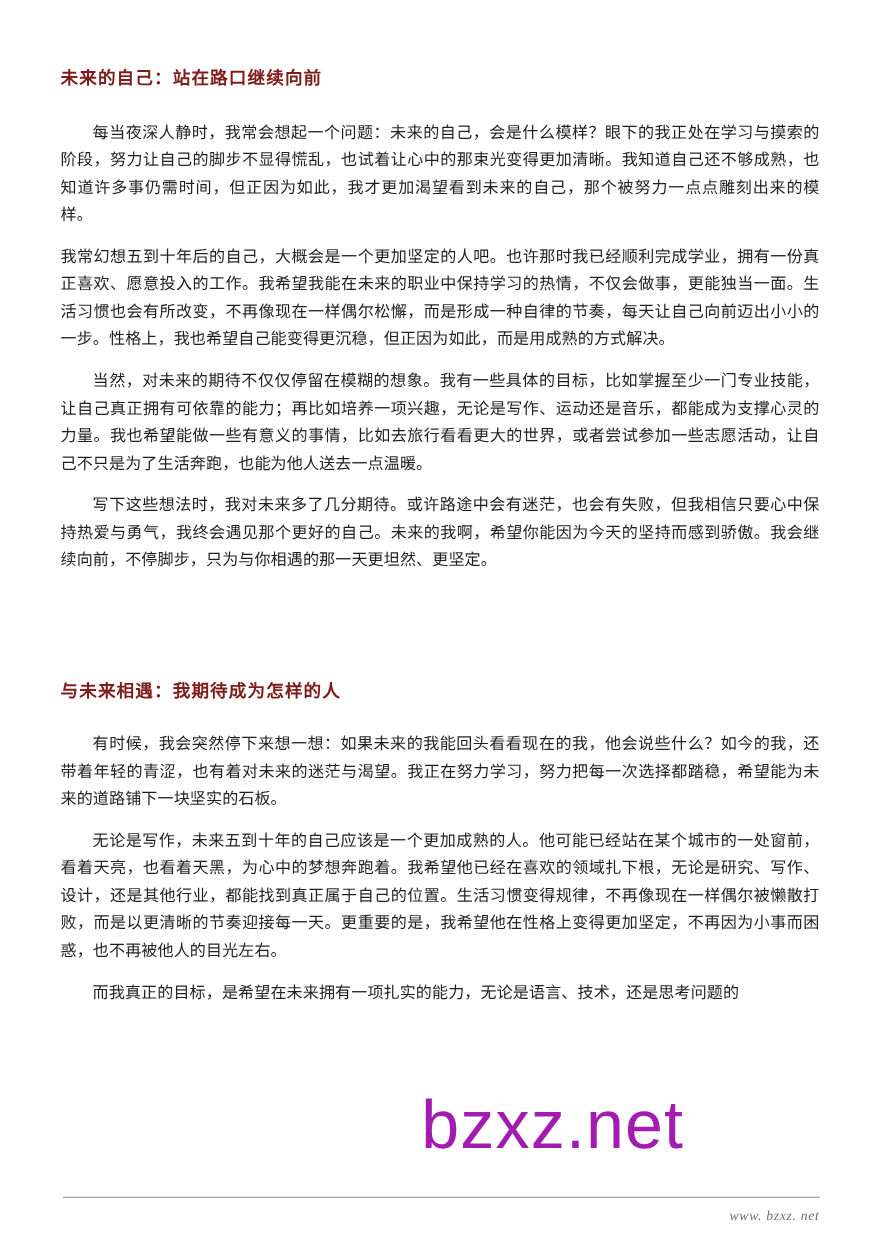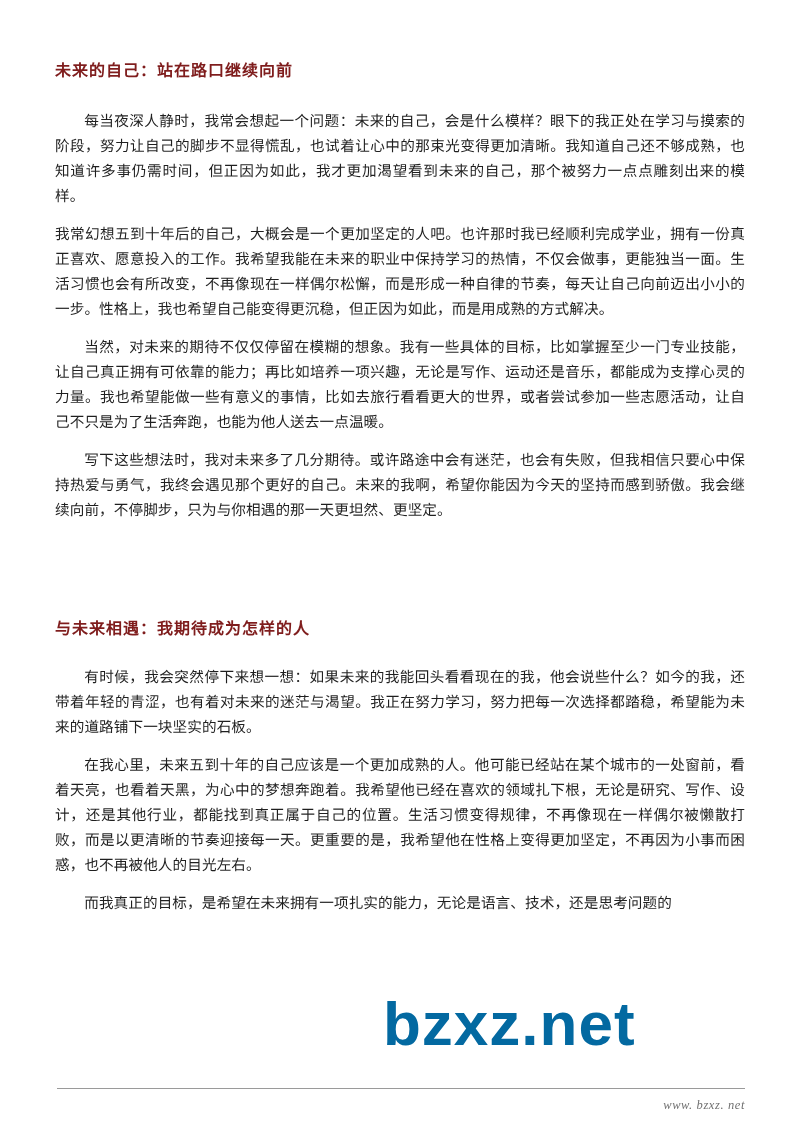--- a/index.html
+++ b/index.html
@@ -23,23 +23,23 @@
     box-sizing: border-box;
   }
 
   
   .watermark {
     position: absolute;
     left: 383px;
     top: 988px;
     font-family: "Liberation Sans", "DejaVu Sans", sans-serif;
     font-size: 62px;
-    font-weight: 700;
+    font-weight: 400;
     letter-spacing: 1px;
-    color: #0369a1;
+    color: #a21caf;
     white-space: nowrap;
     pointer-events: none;
     user-select: none;
     z-index: 0;
   }
 
   .content {
     position: relative;
     z-index: 1;
     padding: 0 55px;
@@ -132,21 +132,21 @@
       <p class="para indent">当然，对未来的期待不仅仅停留在模糊的想象。我有一些具体的目标，比如掌握至少一门专业技能，让自己真正拥有可依靠的能力；再比如培养一项兴趣，无论是写作、运动还是音乐，都能成为支撑心灵的力量。我也希望能做一些有意义的事情，比如去旅行看看更大的世界，或者尝试参加一些志愿活动，让自己不只是为了生活奔跑，也能为他人送去一点温暖。</p>
       <p class="para indent">写下这些想法时，我对未来多了几分期待。或许路途中会有迷茫，也会有失败，但我相信只要心中保持热爱与勇气，我终会遇见那个更好的自己。未来的我啊，希望你能因为今天的坚持而感到骄傲。我会继续向前，不停脚步，只为与你相遇的那一天更坦然、更坚定。</p>
     </div>
 
     <div class="section-gap"></div>
 
     <h1 class="doc-title second">与未来相遇：我期待成为怎样的人</h1>
 
     <div class="after-title2">
       <p class="para indent">有时候，我会突然停下来想一想：如果未来的我能回头看看现在的我，他会说些什么？如今的我，还带着年轻的青涩，也有着对未来的迷茫与渴望。我正在努力学习，努力把每一次选择都踏稳，希望能为未来的道路铺下一块坚实的石板。</p>
-      <p class="para indent">在我心里，未来五到十年的自己应该是一个更加成熟的人。他可能已经站在某个城市的一处窗前，看着天亮，也看着天黑，为心中的梦想奔跑着。我希望他已经在喜欢的领域扎下根，无论是研究、写作、设计，还是其他行业，都能找到真正属于自己的位置。生活习惯变得规律，不再像现在一样偶尔被懒散打败，而是以更清晰的节奏迎接每一天。更重要的是，我希望他在性格上变得更加坚定，不再因为小事而困惑，也不再被他人的目光左右。</p>
+      <p class="para indent">无论是写作，未来五到十年的自己应该是一个更加成熟的人。他可能已经站在某个城市的一处窗前，看着天亮，也看着天黑，为心中的梦想奔跑着。我希望他已经在喜欢的领域扎下根，无论是研究、写作、设计，还是其他行业，都能找到真正属于自己的位置。生活习惯变得规律，不再像现在一样偶尔被懒散打败，而是以更清晰的节奏迎接每一天。更重要的是，我希望他在性格上变得更加坚定，不再因为小事而困惑，也不再被他人的目光左右。</p>
       <p class="para indent">而我真正的目标，是希望在未来拥有一项扎实的能力，无论是语言、技术，还是思考问题的</p>
     </div>
 
   </div>
 
   <div class="footer">
     <div class="footer-rule"></div>
     <div class="footer-text">www. bzxz. net</div>
   </div>
 

